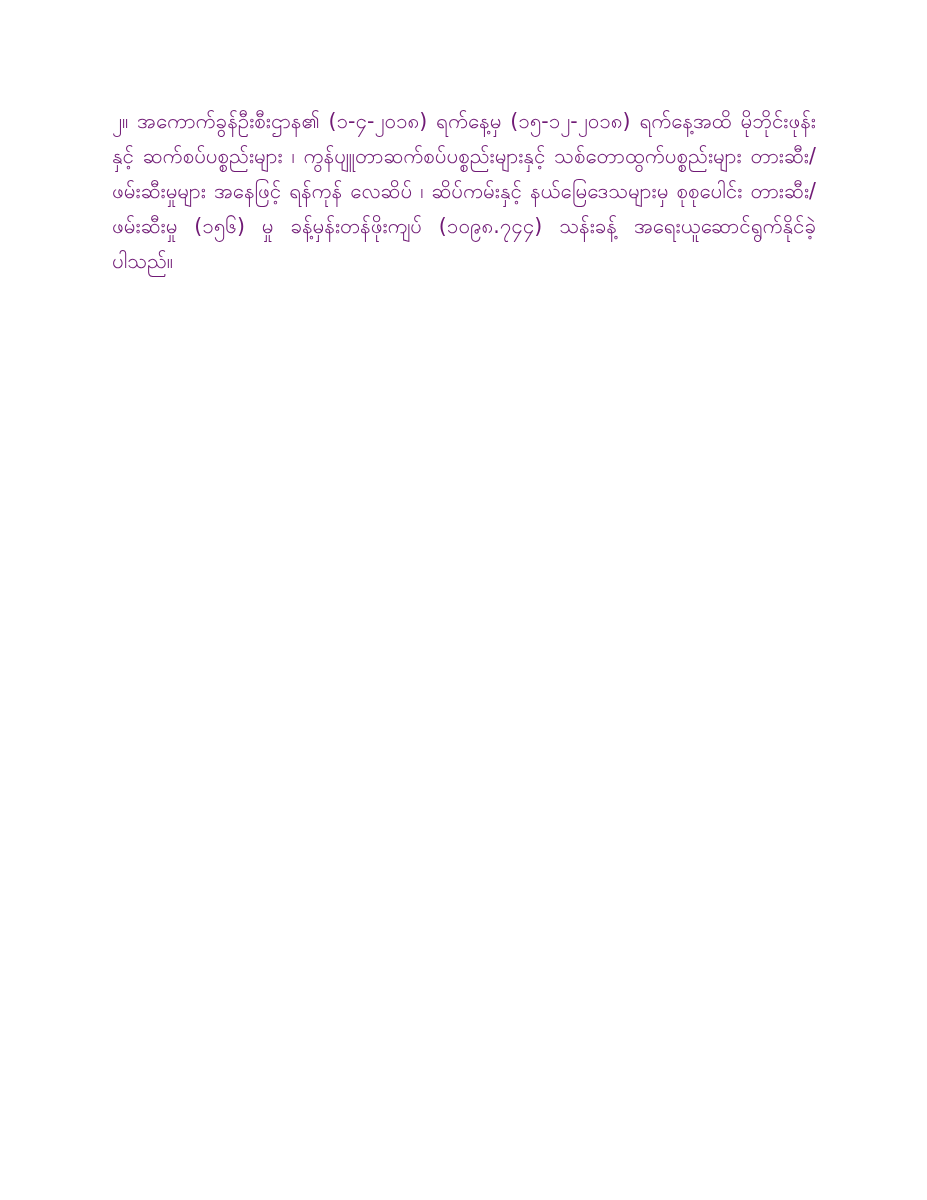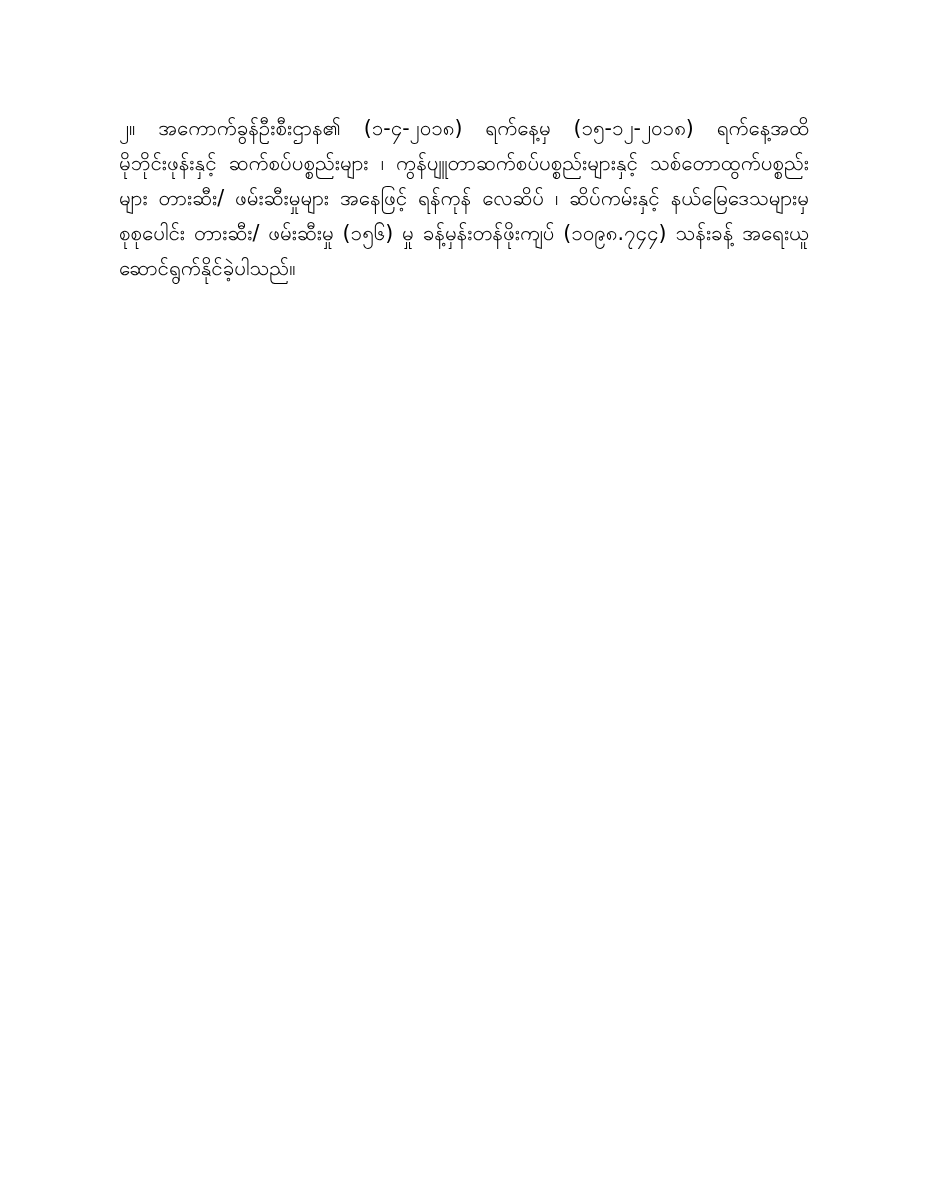--- a/index.html
+++ b/index.html
@@ -28,22 +28,22 @@
     left: 108px;
     top: 100px;
     width: 712px;
   }
   .para {
     font-size: 20.5px;
     line-height: 35px;
     text-align: justify;
     text-justify: inter-word;
     word-spacing: 0.5px;
-    color: #000000;
-    margin: 11px;
+    color: #701a75;
+    margin: 4px;
   }
 </style>
 </head>
 <body>
 
 <div class="page">
   <div class="doc-body">
     <p class="para">၂။      အကောက်ခွန်ဦးစီးဌာန၏ (၁-၄-၂၀၁၈) ရက်နေ့မှ (၁၅-၁၂-၂၀၁၈) ရက်နေ့အထိ မိုဘိုင်းဖုန်းနှင့် ဆက်စပ်ပစ္စည်းများ ၊ ကွန်ပျူတာဆက်စပ်ပစ္စည်းများနှင့် သစ်တောထွက်ပစ္စည်းများ တားဆီး/ ဖမ်းဆီးမှုများ အနေဖြင့် ရန်ကုန် လေဆိပ် ၊ ဆိပ်ကမ်းနှင့် နယ်မြေဒေသများမှ စုစုပေါင်း တားဆီး/ ဖမ်းဆီးမှု (၁၅၆) မှု  ခန့်မှန်းတန်ဖိုးကျပ် (၁၀၉၈.၇၄၄) သန်းခန့် အရေးယူဆောင်ရွက်နိုင်ခဲ့ပါသည်။</p>
   </div>
 </div>

